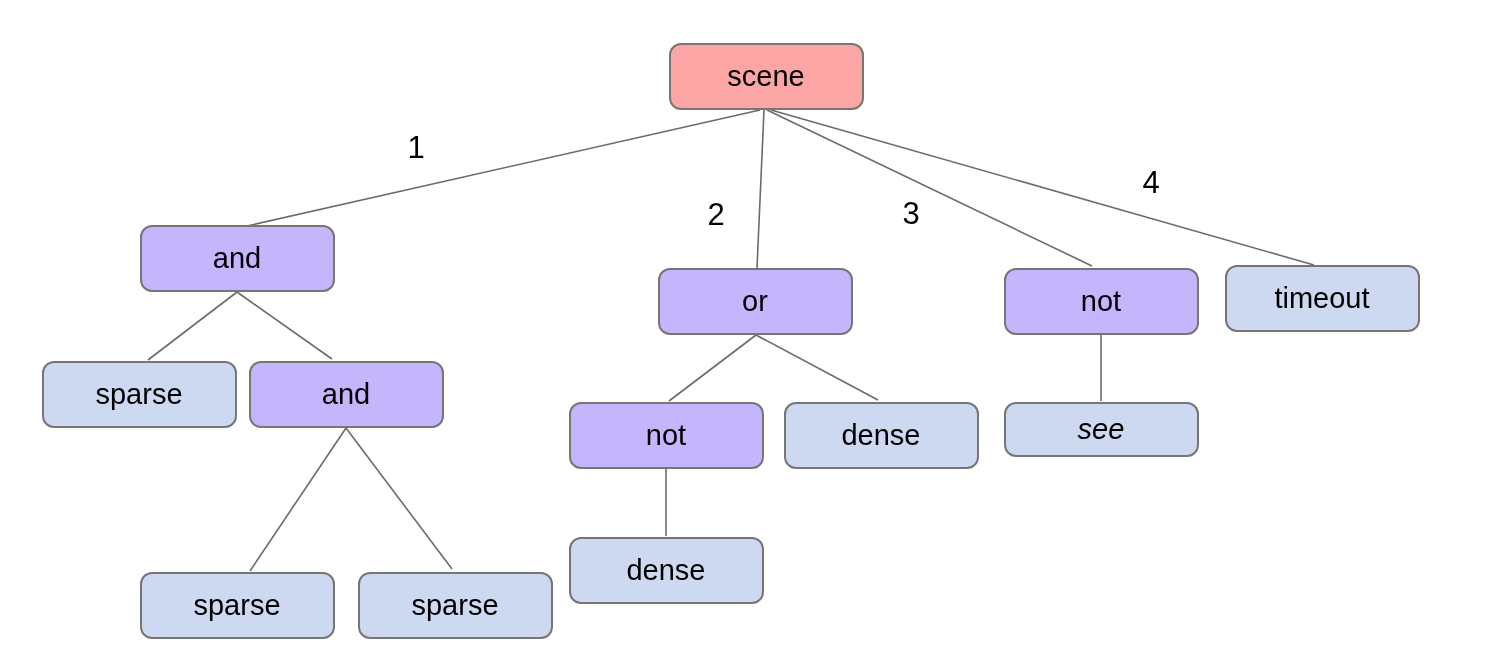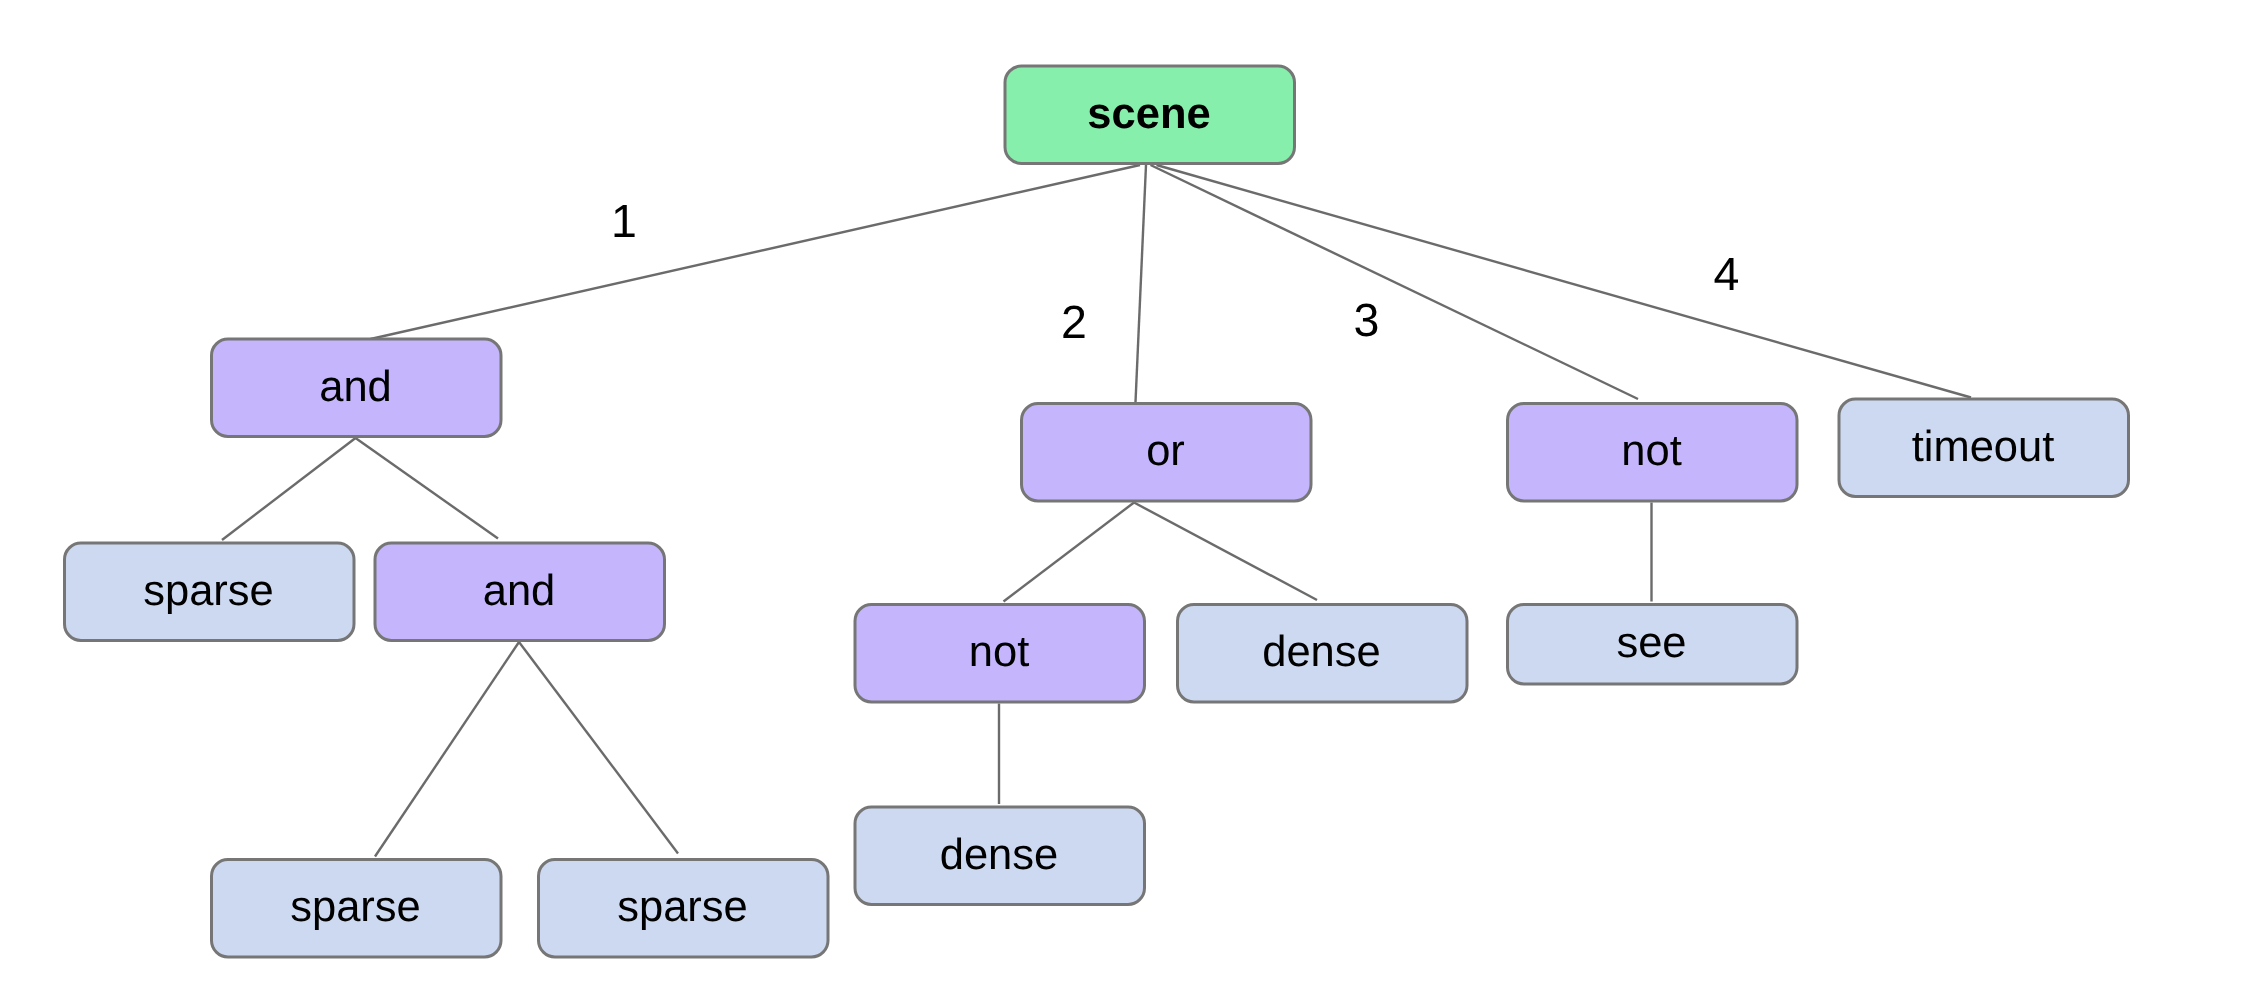--- a/index.html
+++ b/index.html
@@ -31,21 +31,21 @@
     box-sizing: border-box;
     border-radius: 12px;
     border: 2px solid #767676;
     display: flex;
     align-items: center;
     justify-content: center;
     font-size: 29px;
     line-height: 1;
     color: #000000;
   }
-  .node.root     { background: #86efac; font-weight: bold; }
+  .node.root     { background: #fca5a5; }
   .node.operator { background: #c4b5fd; }
   .node.leaf     { background: #cdd9f0; }
   .edge-label {
     font-family: "Liberation Sans", sans-serif;
     font-size: 31px;
     fill: #000000;
   }
 </style>
 </head>
 <body>
@@ -69,42 +69,42 @@
       <line x1="1101" y1="335" x2="1101" y2="401" stroke="#6b6b6b" stroke-width="1.6"></line>
       <line x1="666" y1="469" x2="666" y2="536" stroke="#6b6b6b" stroke-width="1.6"></line>
     </svg>
   <div id="node-layer">
       <div class="node root" style="left: 668.5px; top: 42.5px; width: 195px; height: 67px;">
         <span>scene</span>
       </div>
       <div class="node operator" style="left: 139.5px; top: 224.5px; width: 195px; height: 67px;">
         <span>and</span>
       </div>
-      <div class="node operator" style="left: 657.5px; top: 267.5px; width: 195px; height: 67px; margin-left: 22px;">
+      <div class="node operator" style="left: 657.5px; top: 267.5px; width: 195px; height: 67px;">
         <span>or</span>
       </div>
       <div class="node operator" style="left: 1003.5px; top: 267.5px; width: 195px; height: 67px;">
         <span>not</span>
       </div>
       <div class="node leaf" style="left: 1224.5px; top: 264.5px; width: 195px; height: 67px;">
         <span>timeout</span>
       </div>
       <div class="node leaf" style="left: 41.5px; top: 360.5px; width: 195px; height: 67px;">
         <span>sparse</span>
       </div>
       <div class="node operator" style="left: 248.5px; top: 360.5px; width: 195px; height: 67px;">
         <span>and</span>
       </div>
       <div class="node operator" style="left: 568.5px; top: 401.5px; width: 195px; height: 67px;">
         <span>not</span>
       </div>
       <div class="node leaf" style="left: 783.5px; top: 401.5px; width: 195px; height: 67px;">
         <span>dense</span>
       </div>
-      <div class="node leaf" style="left: 1003.5px; top: 401.5px; width: 195px; height: 55px;">
+      <div class="node leaf" style="left: 1003.5px; top: 401.5px; width: 195px; height: 55px; font-style: italic;">
         <span>see</span>
       </div>
       <div class="node leaf" style="left: 568.5px; top: 536.5px; width: 195px; height: 67px;">
         <span>dense</span>
       </div>
       <div class="node leaf" style="left: 139.5px; top: 571.5px; width: 195px; height: 67px;">
         <span>sparse</span>
       </div>
       <div class="node leaf" style="left: 357.5px; top: 571.5px; width: 195px; height: 67px;">
         <span>sparse</span>

